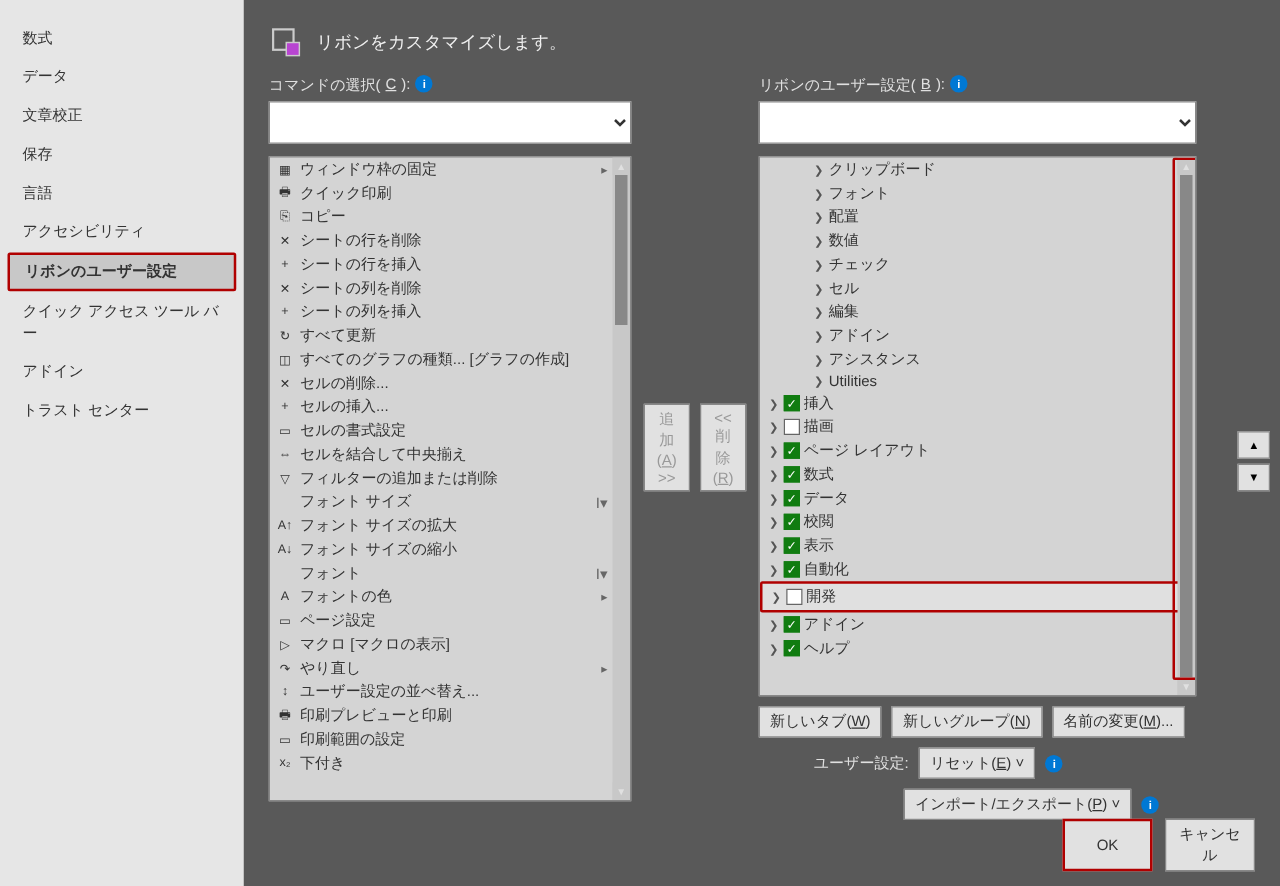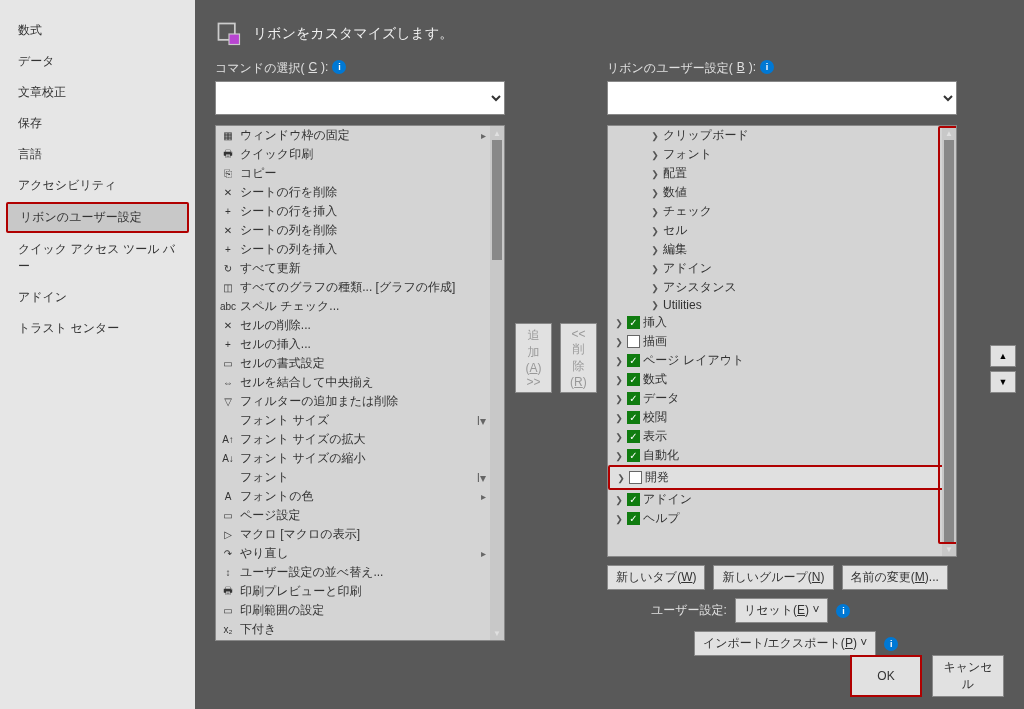--- a/index.html
+++ b/index.html
@@ -1,20 +1,20 @@
 <!DOCTYPE html>
 <html><head>
 <meta charset="utf-8">
 <style>
 * { box-sizing: border-box; margin: 0; padding: 0; font-family: "Meiryo UI", "Segoe UI", sans-serif; font-size: 12px; }
 body { background: #595959; color: #e0e0e0; width: 1024px; height: 709px; overflow: hidden; }
 .container { display: flex; width: 100%; height: 100%; }
 .sidebar { width: 195px; background: #e6e6e6; color: #333; padding-top: 15px; }
 .sidebar-item { padding: 7px 18px; cursor: pointer; }
-.sidebar-item[data-selected="true"] { background: #c8c8c8; border: 2px solid #b00000; margin: 1px 6px; border-radius: 2px; padding: 5px 12px; }
+.sidebar-item[data-selected="true"] { background: #c8c8c8; border: 2px solid #b00000; margin: 1px 6px; border-radius: 2px; padding: 5px 12px; font-weight: bold; }
 .main { flex: 1; padding: 20px; position: relative; }
 .header { display: flex; align-items: center; gap: 10px; margin-bottom: 12px; }
 .header svg { width: 28px; height: 28px; }
 .header-title { font-size: 14px; color: #f0f0f0; }
 .columns { display: flex; gap: 10px; }
 .col-left { width: 290px; }
 .col-mid { width: 82px; display: flex; align-items: center; justify-content: center; gap: 8px; }
 .col-right { width: 350px; position: relative; }
 .label-row { color: #e0e0e0; margin-bottom: 4px; display: flex; align-items: flex-start; gap: 4px; }
 .label-row u { text-decoration: underline; }
@@ -116,24 +116,20 @@
               </div>
               <div class="cmd-item">
                 <span class="cmd-icon">↻</span>
                 <span>すべて更新</span>
               </div>
               <div class="cmd-item">
                 <span class="cmd-icon">◫</span>
                 <span>すべてのグラフの種類... [グラフの作成]</span>
               </div>
               <div class="cmd-item">
-                <span class="cmd-icon">abc</span>
-                <span>スペル チェック...</span>
-              </div>
-              <div class="cmd-item">
                 <span class="cmd-icon">✕</span>
                 <span>セルの削除...</span>
               </div>
               <div class="cmd-item">
                 <span class="cmd-icon">+</span>
                 <span>セルの挿入...</span>
               </div>
               <div class="cmd-item">
                 <span class="cmd-icon">▭</span>
                 <span>セルの書式設定</span>
@@ -332,21 +328,21 @@
         <div class="footer-buttons">
           <button class="btn"><span>新しいタブ(</span><u>W</u><span>)</span></button>
           <button class="btn"><span>新しいグループ(</span><u>N</u><span>)</span></button>
           <button class="btn"><span>名前の変更(</span><u>M</u><span>)...</span></button>
         </div>
         <div class="footer-row">
           <span>ユーザー設定:</span>
           <button class="btn"><span>リセット(</span><u>E</u><span>) ˅</span></button>
           <span class="info-icon">i</span>
         </div>
-        <div class="footer-row" style="margin-left:87px">
+        <div class="footer-row" style="margin-left:116px">
           <button class="btn"><span>インポート/エクスポート(</span><u>P</u><span>) ˅</span></button>
           <span class="info-icon">i</span>
         </div>
       </div>
     </div>
     <div class="updown-box" style="right:8px">
       <button class="updown-btn">▲</button>
       <button class="updown-btn">▼</button>
     </div>
     <div class="dialog-footer">

